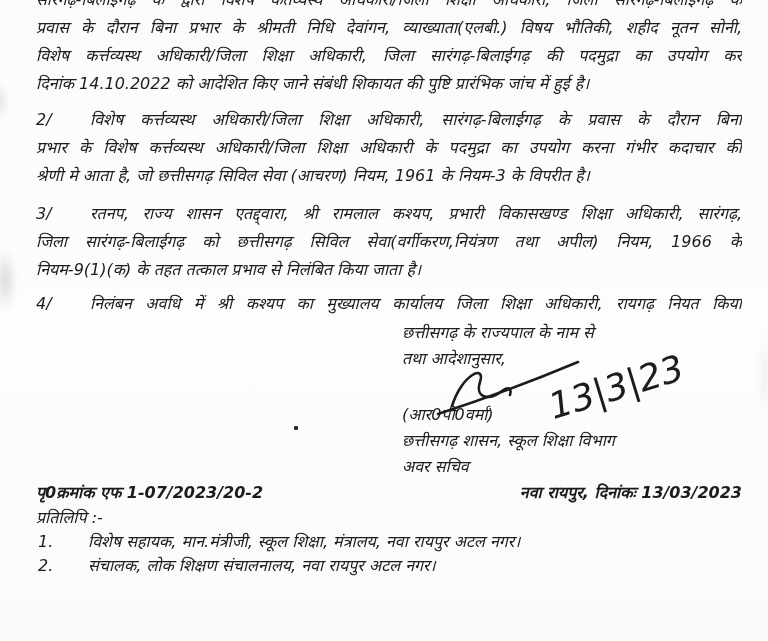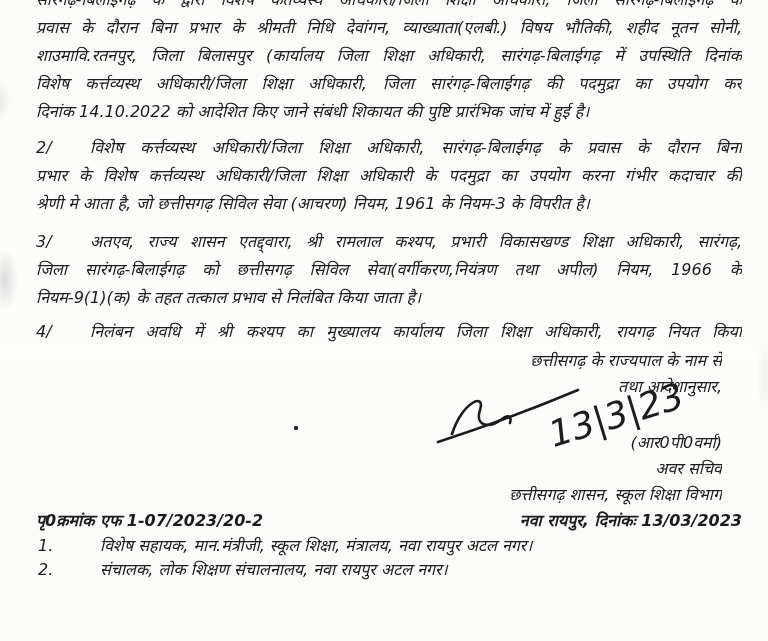--- a/index.html
+++ b/index.html
@@ -24,31 +24,31 @@
   .pnum{flex:0 0 54px;}
   .ptext{flex:1;text-align:justify;text-align-last:justify;overflow:hidden;height:28px;}
   .p-intro{margin-top:-14px;}
   .p2{margin-top:8px;}
   .p3{margin-top:10px;}
   .p4{margin-top:6px;}
   
   .sig{
     position:relative;
     width:320px;margin:2px 20px 0 auto;
-    text-align:right;
+    text-align:left;
   }
   .sig .sln{line-height:26px;height:26px;overflow:hidden;}
   .sig .gap{height:30px;}
   .sigsvg{position:absolute;left:28px;top:22px;pointer-events:none;}
   
   .frow{display:flex;justify-content:space-between;line-height:26px;height:26px;font-weight:bold;align-items:flex-end;}
   .copies-label{line-height:24px;height:24px;}
   .copy{display:flex;line-height:24px;height:24px;}
   .copy .cnum{flex:0 0 50px;padding-left:2px;}
-  .copy .ctext{flex:1;text-align:left;margin-left:12px;}
+  .copy .ctext{flex:1;text-align:left;}
   .copy.clip{height:24px;}
   
   .artifact{position:absolute;pointer-events:none;}
   .dot{left:294px;top:426px;width:4px;height:4px;background:#2b2b2b;border-radius:1px;}
   .smudge-a{left:-8px;top:248px;width:26px;height:64px;
     background:radial-gradient(closest-side,rgba(110,110,110,.22),rgba(110,110,110,0));}
   .smudge-b{left:-10px;top:82px;width:20px;height:40px;
     background:radial-gradient(closest-side,rgba(130,130,130,.16),rgba(130,130,130,0));}
   .smudge-c{right:-6px;top:330px;width:18px;height:90px;
     background:radial-gradient(closest-side,rgba(140,140,140,.10),rgba(140,140,140,0));}
@@ -60,38 +60,37 @@
   <div class="artifact smudge-a"></div>
   <div class="artifact smudge-b"></div>
   <div class="artifact smudge-c"></div>
   <div class="artifact dot"></div>
 
   <div class="doc">
 
     <div class="p-intro">
       <div class="ln">सारंगढ़-बिलाईगढ़ के द्वारा विशेष कर्तव्यस्थ अधिकारी/जिला शिक्षा अधिकारी, जिला सारंगढ़-बिलाईगढ़ के</div>
       <div class="ln">प्रवास के दौरान बिना प्रभार के श्रीमती निधि देवांगन, व्याख्याता(एलबी.) विषय भौतिकी, शहीद नूतन सोनी,</div>
-      <div class="ln">शाउमावि.रतनपुर, जिला बिलासपुर (कार्यालय जिला शिक्षा अधिकारी, सारंगढ़-बिलाईगढ़ में उपस्थिति दिनांक</div>
       <div class="ln">विशेष कर्त्तव्यस्थ अधिकारी/जिला शिक्षा अधिकारी, जिला सारंगढ़-बिलाईगढ़ की पदमुद्रा का उपयोग कर</div>
       <div class="ln last">दिनांक 14.10.2022 को आदेशित किए जाने संबंधी शिकायत की पुष्टि प्रारंभिक जांच में हुई है।</div>
     </div>
 
     <div class="p2">
       <div class="pfirst">
         <span class="pnum">2/</span>
         <span class="ptext">विशेष कर्त्तव्यस्थ अधिकारी/जिला शिक्षा अधिकारी, सारंगढ़-बिलाईगढ़ के प्रवास के दौरान बिना</span>
       </div>
       <div class="ln">प्रभार के विशेष कर्त्तव्यस्थ अधिकारी/जिला शिक्षा अधिकारी के पदमुद्रा का उपयोग करना गंभीर कदाचार की</div>
       <div class="ln last">श्रेणी मे आता है, जो छत्तीसगढ़ सिविल सेवा (आचरण) नियम, 1961 के नियम-3 के विपरीत है।</div>
     </div>
 
     <div class="p3">
       <div class="pfirst">
         <span class="pnum">3/</span>
-        <span class="ptext">अतएव, राज्य शासन एतद्द्वारा, श्री रामलाल कश्यप, प्रभारी विकासखण्ड शिक्षा अधिकारी, सारंगढ़,</span>
+        <span class="ptext">रतनप, राज्य शासन एतद्द्वारा, श्री रामलाल कश्यप, प्रभारी विकासखण्ड शिक्षा अधिकारी, सारंगढ़,</span>
       </div>
       <div class="ln">जिला सारंगढ़-बिलाईगढ़ को छत्तीसगढ़ सिविल सेवा(वर्गीकरण,नियंत्रण तथा अपील) नियम, 1966 के</div>
       <div class="ln last">नियम-9(1)(क) के तहत तत्काल प्रभाव से निलंबित किया जाता है।</div>
     </div>
 
     <div class="p4">
       <div class="pfirst">
         <span class="pnum">4/</span>
         <span class="ptext">निलंबन अवधि में श्री कश्यप का मुख्यालय कार्यालय जिला शिक्षा अधिकारी, रायगढ़ नियत किया</span>
       </div>
@@ -104,29 +103,30 @@
       <svg class="sigsvg" width="250" height="90" viewBox="0 0 250 90">
         <g fill="none" stroke="#1c1c1c" stroke-width="2.6" stroke-linecap="round">
           <path d="M22,64 C32,32 56,22 50,40 C45,55 58,60 72,49 C78,44 82,46 80,53"></path>
           <path d="M8,72 C45,60 105,38 148,20"></path>
         </g>
         <g transform="rotate(-17 165 52)">
           <text x="118" y="64" font-size="36" font-style="italic" fill="#1c1c1c" font-family="&quot;DejaVu Sans&quot;, sans-serif">13|3|23</text>
         </g>
       </svg>
       <div class="sln">(आर0पी0वर्मा)</div>
+      <div class="sln">छत्तीसगढ़ शासन, स्कूल शिक्षा विभाग</div>
       <div class="sln">अवर सचिव</div>
-      <div class="sln">छत्तीसगढ़ शासन, स्कूल शिक्षा विभाग</div>
     </div>
 
     <div class="frow">
       <span>पृ0क्रमांक एफ 1-07/2023/20-2</span>
       <span>नवा रायपुर, दिनांकः 13/03/2023</span>
     </div>
 
+    <div class="copies-label">प्रतिलिपि :-</div>
 
     <div class="copy">
       <span class="cnum">1.</span>
       <span class="ctext">विशेष सहायक, मान.मंत्रीजी, स्कूल शिक्षा, मंत्रालय, नवा रायपुर अटल नगर।</span>
     </div>
 
     <div class="copy clip">
       <span class="cnum">2.</span>
       <span class="ctext">संचालक, लोक शिक्षण संचालनालय, नवा रायपुर अटल नगर।</span>
     </div>

